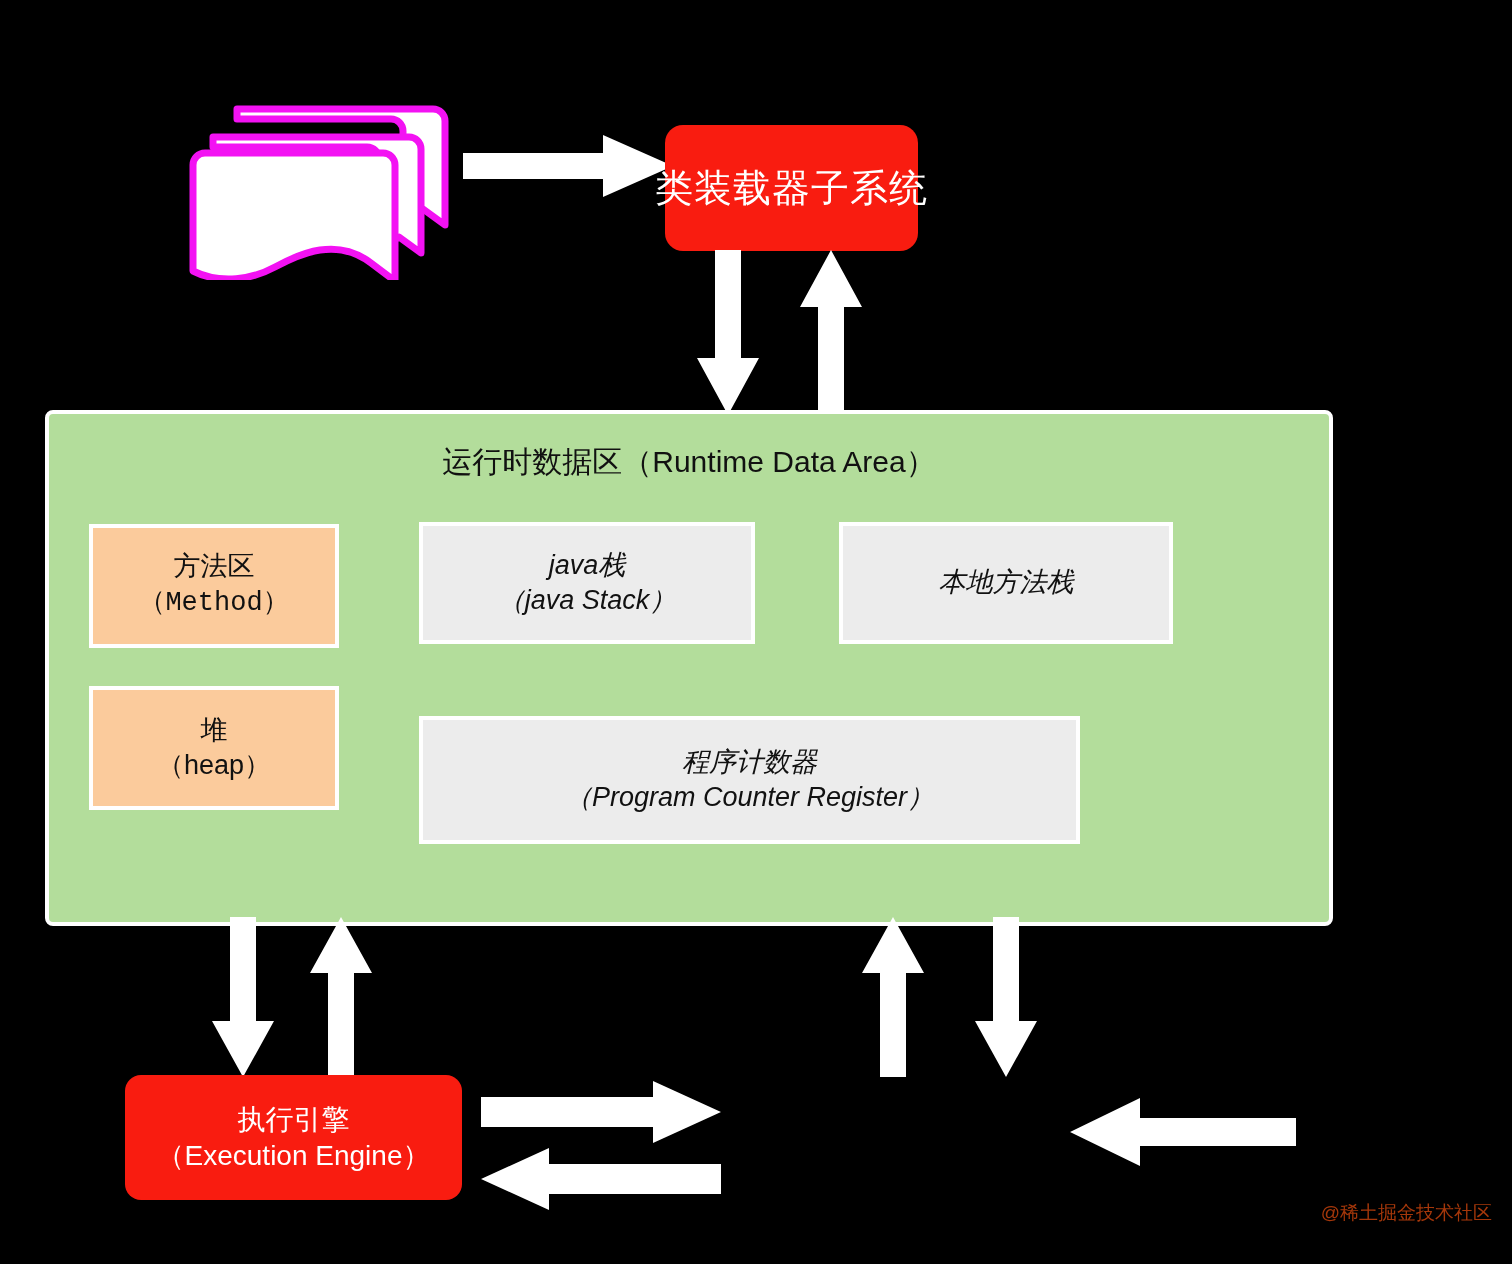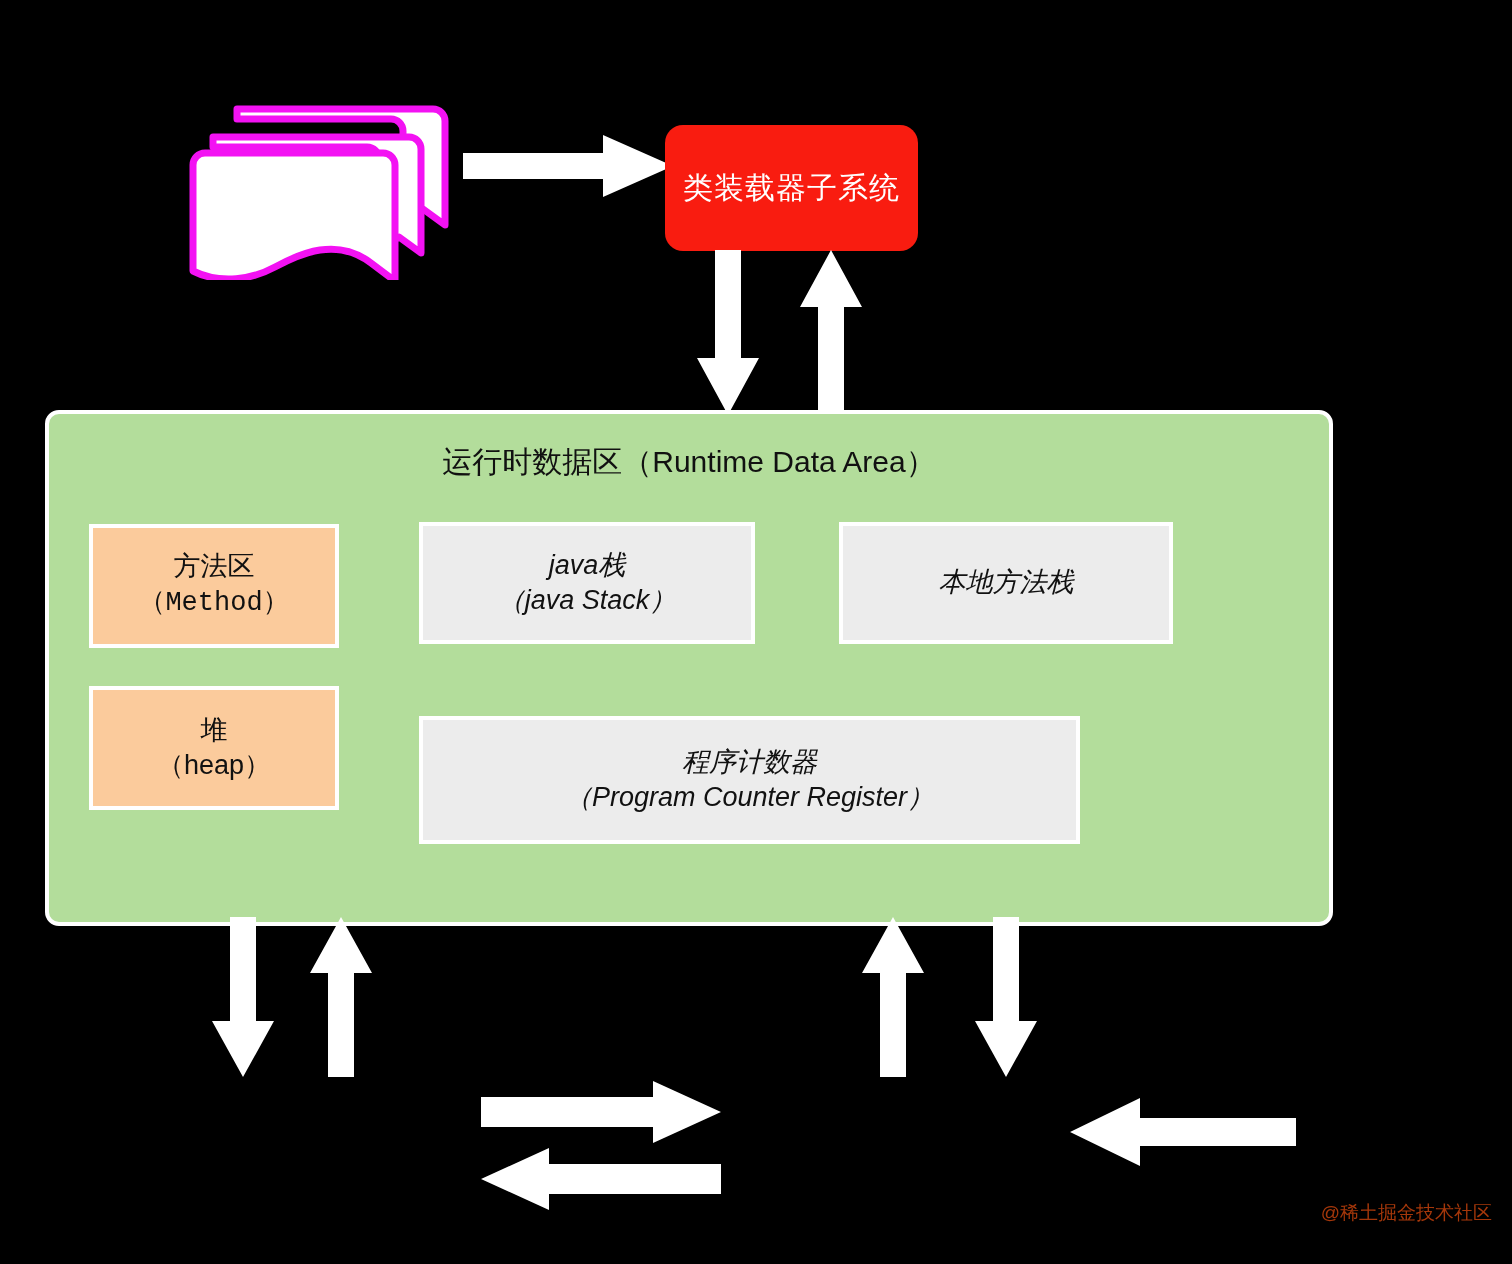--- a/index.html
+++ b/index.html
@@ -30,40 +30,40 @@
     line-height: 1.28;
   }
   .box .l1, .box .l2 { display: block; white-space: nowrap; }
 
   
   #class-loader {
     left: 665px; top: 125px; width: 253px; height: 126px;
     background: #f91c10;
     border-radius: 18px;
     color: #ffffff;
-    font-size: 30px;
+    font-size: 38px;
     letter-spacing: 1px;
   }
 
   
   #execution-engine {
     left: 125px; top: 1075px; width: 337px; height: 125px;
     background: #f91c10;
     border-radius: 16px;
     color: #ffffff;
     font-size: 28px;
   }
 
   
   #runtime-area {
     position: absolute;
     left: 45px; top: 410px; width: 1288px; height: 516px;
     background: #b3dd9b;
     border: 4px solid #ffffff;
-    border-radius: 14px;
+    border-radius: 8px;
     box-sizing: border-box;
   }
   #runtime-title {
     position: absolute;
     left: 0; top: 28px; width: 100%;
     text-align: center;
     font-size: 30px;
     color: #111111;
     white-space: nowrap;
   }
@@ -187,20 +187,24 @@
     <svg width="62" height="160" viewBox="0 0 62 160">
       <path d="M31 0 L62 56 H44 V160 H18 V56 H0 Z" fill="#ffffff"></path>
     </svg>
   </div>
   <div class="arrow" style="left:975px; top:917px;">
     <svg width="62" height="160" viewBox="0 0 62 160">
       <path d="M18 0 H44 V104 H62 L31 160 L0 104 H18 Z" fill="#ffffff"></path>
     </svg>
   </div>
 
+  <div id="execution-engine" class="box">
+    <span class="l1">执行引擎</span>
+    <span class="l2">（Execution Engine）</span>
+  </div>
 
   <div class="arrow" style="left:481px; top:1081px;">
     <svg width="240" height="62" viewBox="0 0 240 62">
       <path d="M0 16 H172 V0 L240 31 L172 62 V46 H0 Z" fill="#ffffff"></path>
     </svg>
   </div>
   <div class="arrow" style="left:481px; top:1148px;">
     <svg width="240" height="62" viewBox="0 0 240 62">
       <path d="M240 16 H68 V0 L0 31 L68 62 V46 H240 Z" fill="#ffffff"></path>
     </svg>

